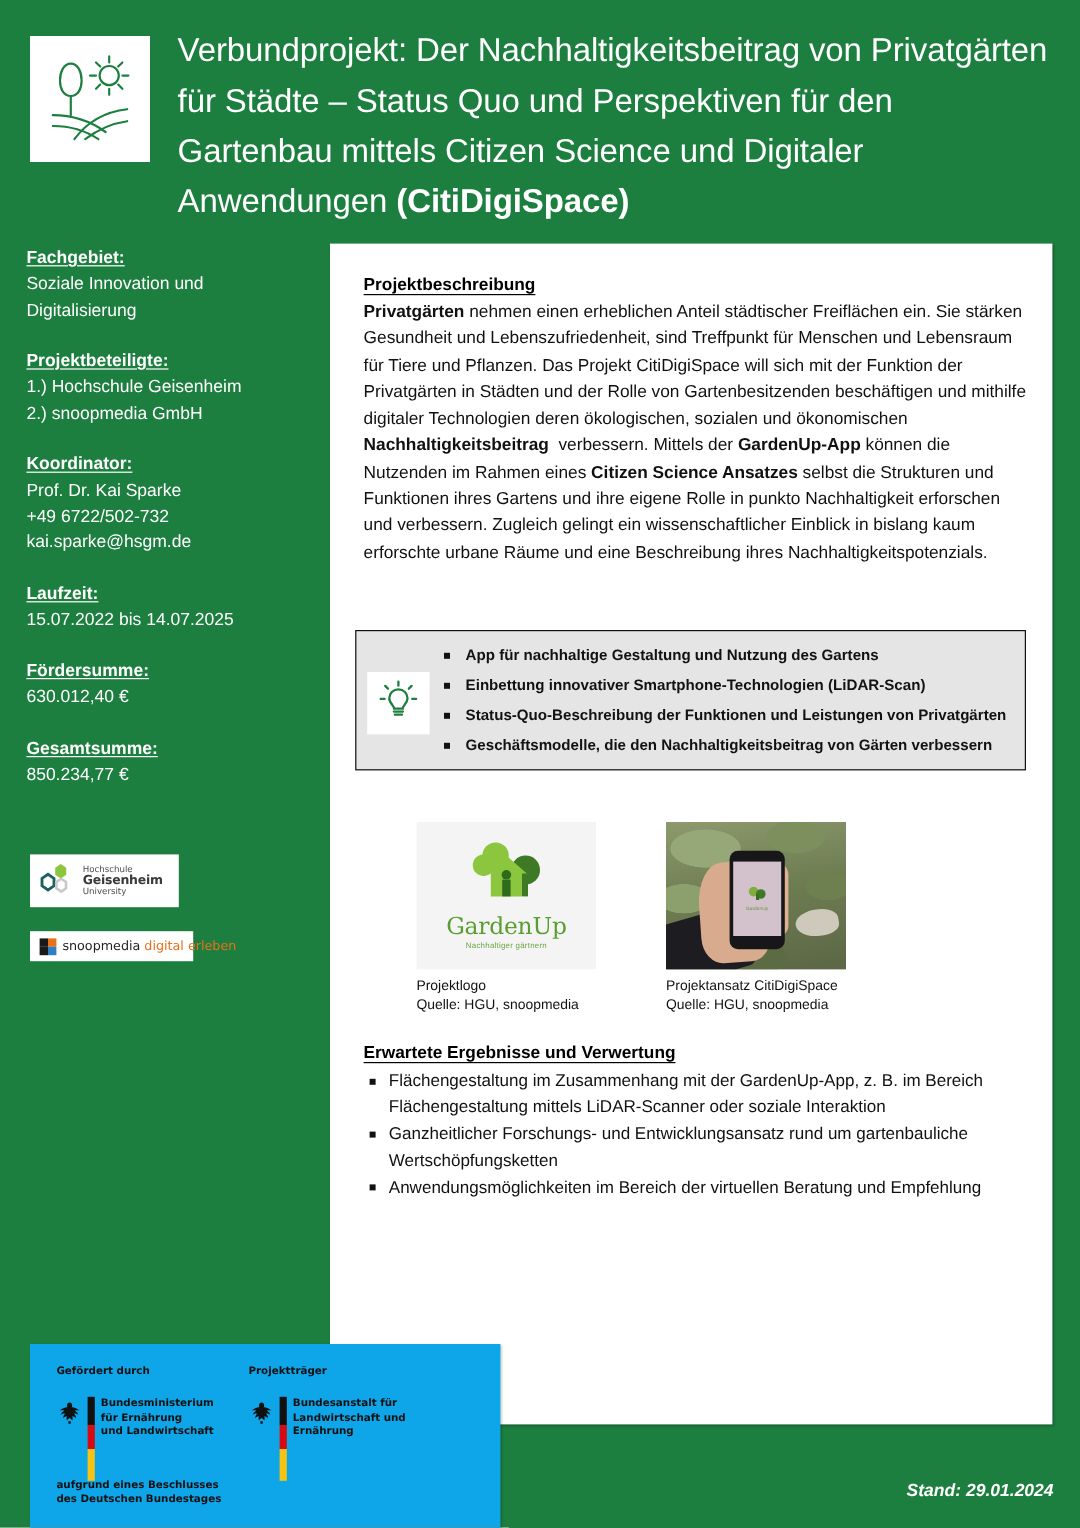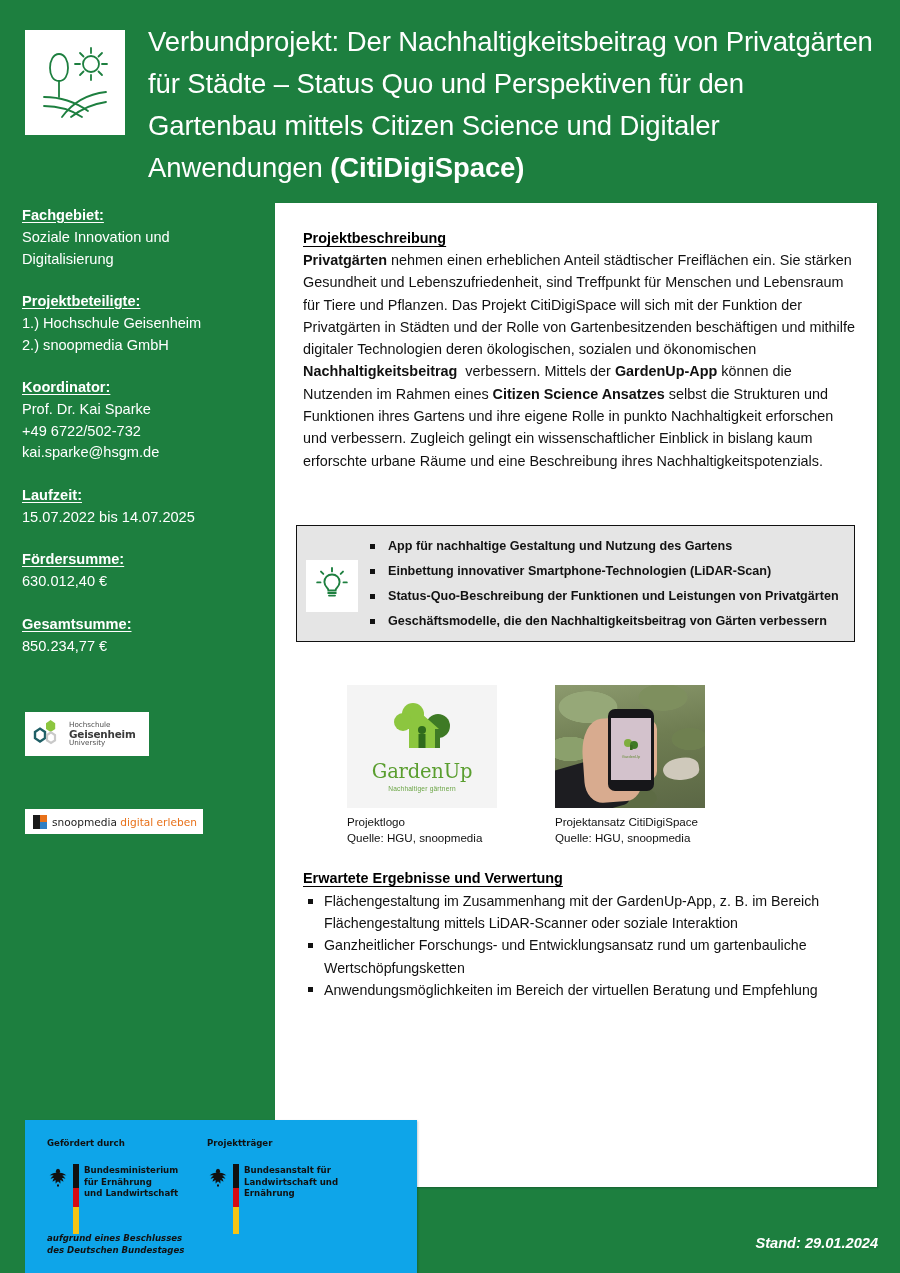--- a/index.html
+++ b/index.html
@@ -72,22 +72,22 @@
     display: flex; flex-direction: column;
     line-height: 1.02;
     font-family: "DejaVu Sans", sans-serif;
   }
   .hgu-t1 { font-size: 7.2px; color: #4d4d4d; }
   .hgu-t2 { font-size: 10.4px; color: #3a3a3a; font-weight: 700; letter-spacing: -0.2px;}
   .hgu-t3 { font-size: 7.2px; color: #4d4d4d; }
 
   #logo-snoop {
     position: absolute;
-    left: 25px; top: 809px;
-    width: 178px; height: 25px;
+    left: 25px; top: 776px;
+    width: 136px; height: 25px;
     background: #ffffff;
     display: flex; align-items: center; gap: 5px;
     padding-left: 8px;
   }
   .snoop-mark { width: 14px; height: 14px; position: relative; flex: none; }
   .snoop-mark i { position: absolute; display: block; }
   .snoop-label {
     font-size: 10.6px;
     font-family: "DejaVu Sans", sans-serif;
     white-space: nowrap;
@@ -468,17 +468,17 @@
             <path d="M9 19.4h2v2h-2z"></path>
           </g>
         </svg>
       </span>
       <span class="flagbar"></span>
       <span class="fund-name" style="white-space:pre-line;">Bundesanstalt für
 Landwirtschaft und Ernährung</span>
     </div>
   </div>
 
-  <div id="beschluss" style="white-space:pre-line;font-style:italic;">aufgrund eines Beschlusses
+  <div id="beschluss" style="white-space:pre-line;">aufgrund eines Beschlusses
 des Deutschen Bundestages</div>
 </div>
 
 <div id="stand">Stand: 29.01.2024</div>
 
 </body></html>

